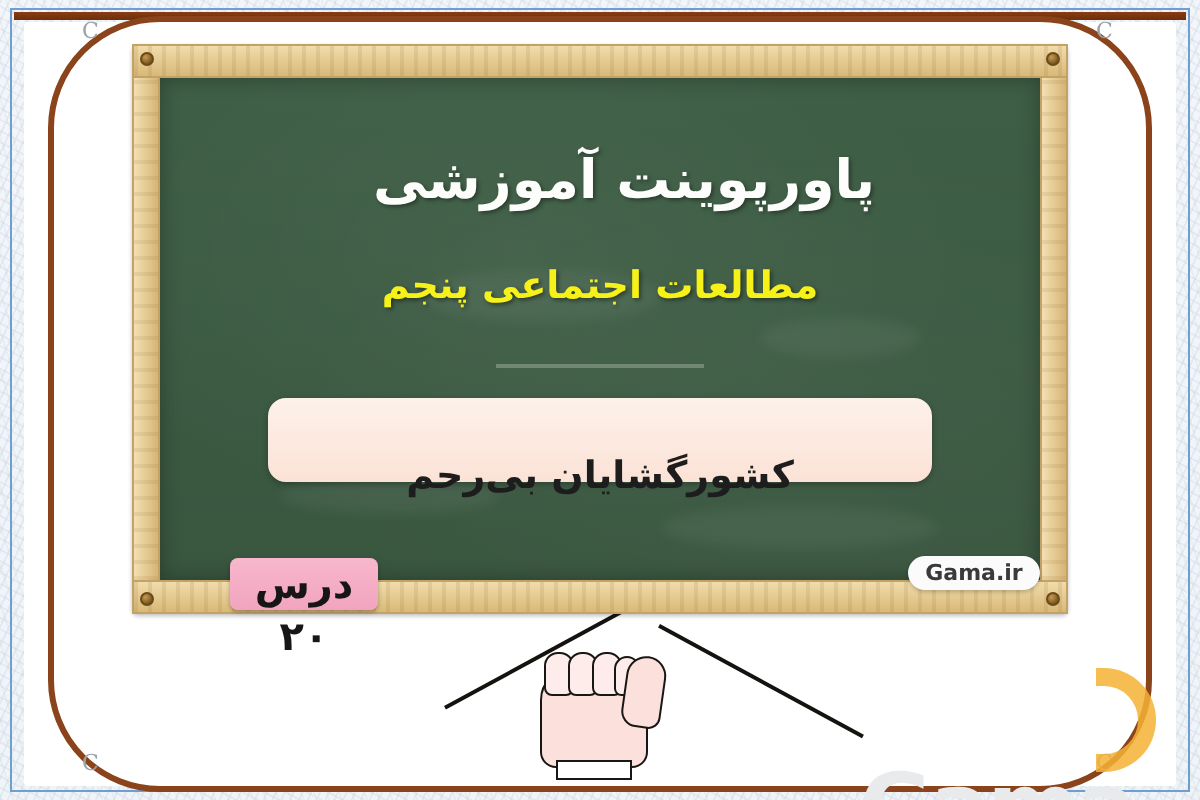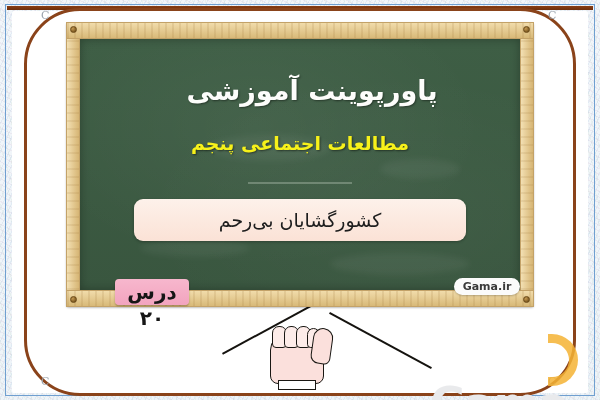--- a/index.html
+++ b/index.html
@@ -282,23 +282,24 @@
     background: linear-gradient(#fdf1ea, #fbe2d6);
     border-radius: 9px;
     box-shadow: 0 1px 3px rgba(0,0,0,.28);
   }
   .lesson-box-text {
     display: block;
     line-height: 42px;
     text-align: center;
     font-family: "DejaVu Sans", "Liberation Sans", sans-serif;
     font-size: 19px;
-    font-weight: 400;
+    font-weight: 700;
     color: #1d1d1d;
     direction: rtl;
+    margin-top: 18px;
   }
 
   
   .lesson-badge {
     position: absolute;
     left: 35px; top: 240px;
     width: 74px; height: 26px;
     background: linear-gradient(#f7b7cd, #f2a4bf);
     border-radius: 4px;
     box-shadow: 0 1px 2px rgba(0,0,0,.30);

